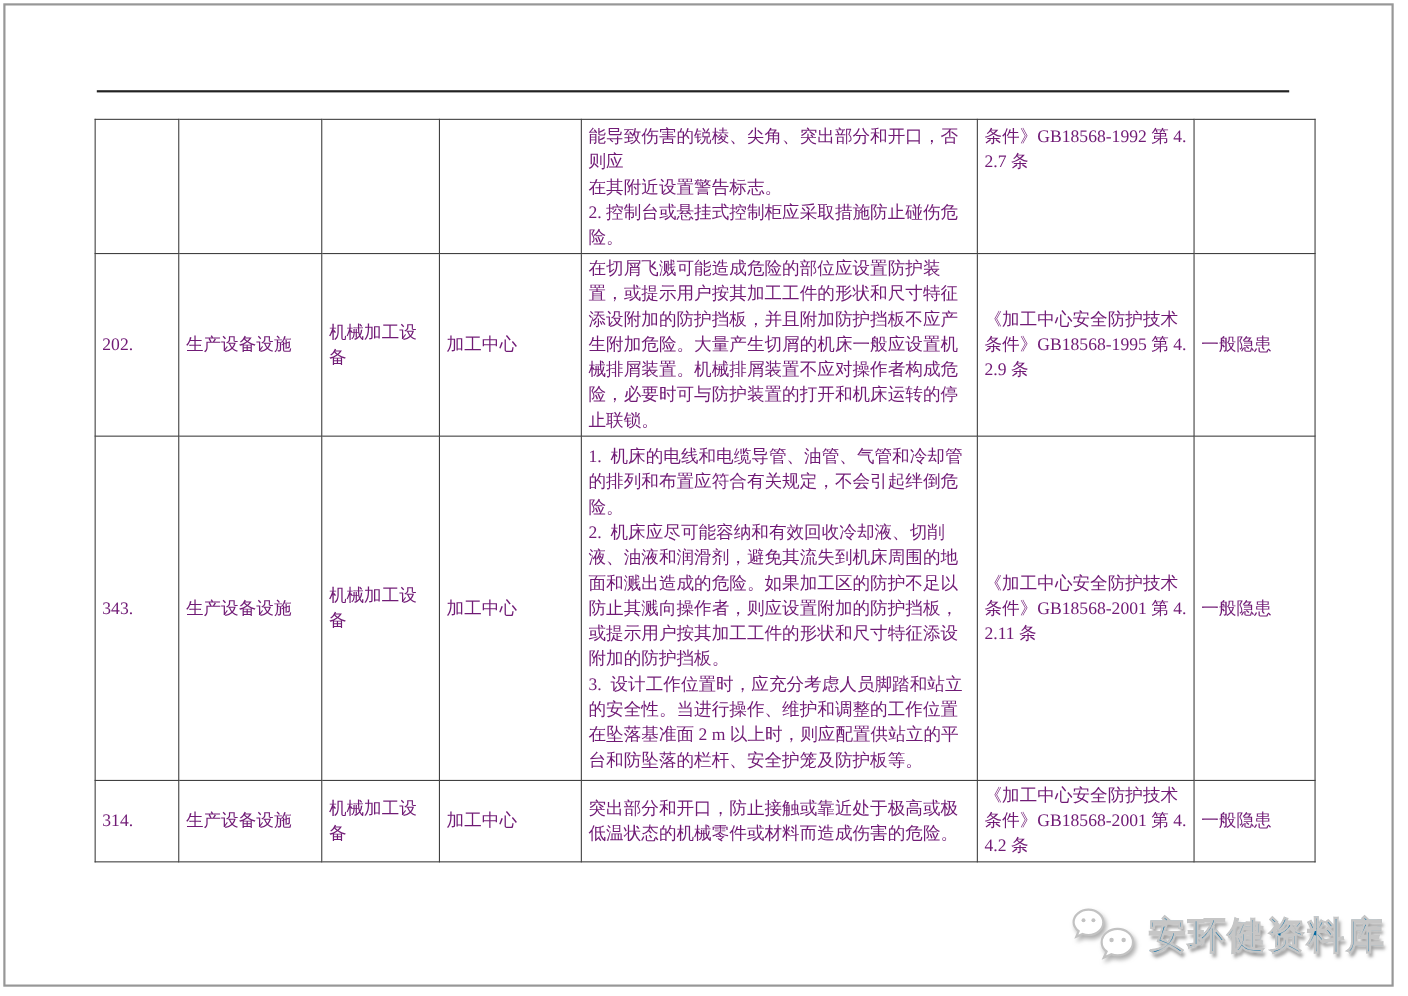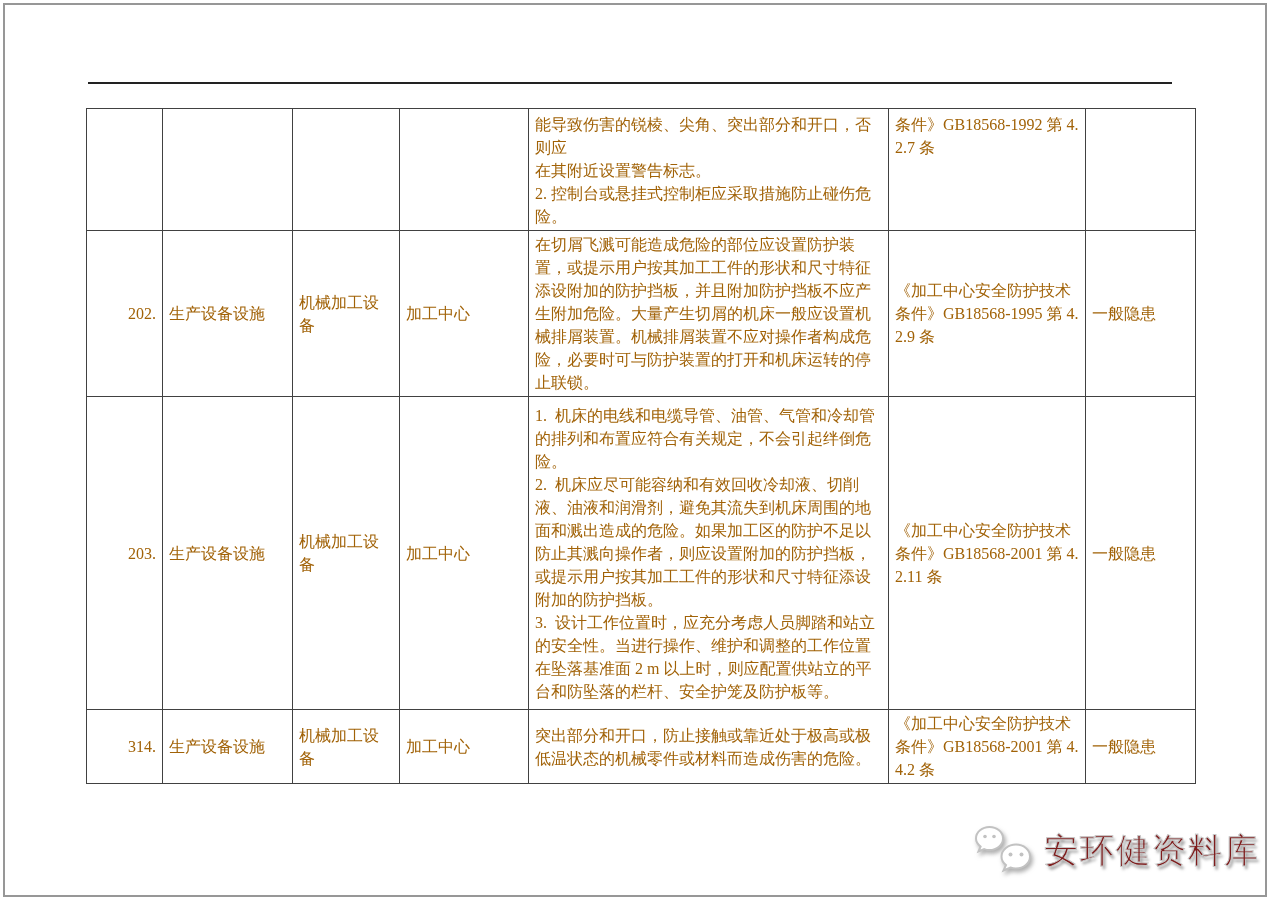--- a/index.html
+++ b/index.html
@@ -29,57 +29,57 @@
     height: 0;
     border-top: 2px solid #222222;
   }
   table.main-table {
     position: absolute;
     left: 86px;
     top: 108px;
     width: 1109px;
     border-collapse: collapse;
     table-layout: fixed;
-    color: #a16207;
+    color: #701a75;
     font-size: 16px;
     line-height: 23px;
   }
   table.main-table td {
     border: 1px solid #414141;
     vertical-align: middle;
     padding: 2px 6px;
     box-sizing: border-box;
     white-space: pre-wrap;
     overflow: hidden;
     word-break: break-all;
   }
-  td.c-no { text-align: right; padding: 2px 4px; }
+  td.c-no { text-align: left; padding: 2px 4px; }
   td.c-cat, td.c-sub, td.c-eq { padding-left: 6px; }
   td.c-req { padding: 2px 8px 2px 10px; }
   td.c-basis { padding: 2px 6px 2px 8px; }
   td.c-level { padding-left: 8px; }
   tr.r-continuation td.c-req,
   tr.r-continuation td.c-basis { vertical-align: top; padding-top: 4px; }
   .watermark {
     position: absolute;
     left: 972px;
     top: 820px;
     height: 62px;
     display: flex;
     align-items: center;
     gap: 8px;
   }
   .wm-icon {
     filter: drop-shadow(2px 3px 2px rgba(110,110,110,0.55));
   }
   .wm-text {
     font-size: 34px;
-    font-weight: normal;
+    font-weight: bold;
     letter-spacing: 2px;
-    color: #7f1d1d;
+    color: #0369a1;
     -webkit-text-stroke: 1px #c6c6c6;
     text-shadow: 2px 3px 3px rgba(100,100,100,0.65);
     white-space: nowrap;
   }
 </style>
 </head>
 <body>
 
 <div class="page-frame"></div>
 <div class="top-rule"></div>
@@ -109,21 +109,21 @@
     <tr style="height:166px">
       <td class="c-no">202.</td>
       <td class="c-cat">生产设备设施</td>
       <td class="c-sub">机械加工设备</td>
       <td class="c-eq">加工中心</td>
       <td class="c-req">在切屑飞溅可能造成危险的部位应设置防护装置，或提示用户按其加工工件的形状和尺寸特征添设附加的防护挡板，并且附加防护挡板不应产生附加危险。大量产生切屑的机床一般应设置机械排屑装置。机械排屑装置不应对操作者构成危险，必要时可与防护装置的打开和机床运转的停止联锁。</td>
       <td class="c-basis">《加工中心安全防护技术条件》GB18568-1995 第 4.2.9 条</td>
       <td class="c-level">一般隐患</td>
     </tr>
     <tr style="height:313px">
-      <td class="c-no">203.</td>
+      <td class="c-no">343.</td>
       <td class="c-cat">生产设备设施</td>
       <td class="c-sub">机械加工设备</td>
       <td class="c-eq">加工中心</td>
       <td class="c-req">1.  机床的电线和电缆导管、油管、气管和冷却管的排列和布置应符合有关规定，不会引起绊倒危险。
 2.  机床应尽可能容纳和有效回收冷却液、切削液、油液和润滑剂，避免其流失到机床周围的地面和溅出造成的危险。如果加工区的防护不足以防止其溅向操作者，则应设置附加的防护挡板，或提示用户按其加工工件的形状和尺寸特征添设附加的防护挡板。
 3.  设计工作位置时，应充分考虑人员脚踏和站立的安全性。当进行操作、维护和调整的工作位置在坠落基准面 2 m 以上时，则应配置供站立的平台和防坠落的栏杆、安全护笼及防护板等。</td>
       <td class="c-basis">《加工中心安全防护技术条件》GB18568-2001 第 4.2.11 条</td>
       <td class="c-level">一般隐患</td>
     </tr>
     <tr style="height:71px">

